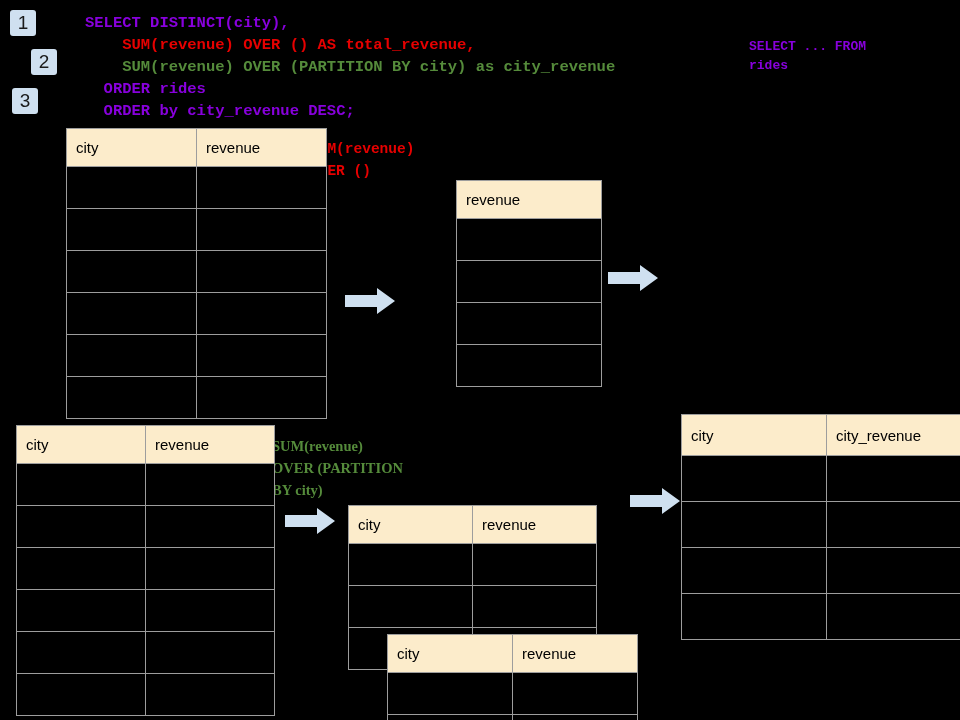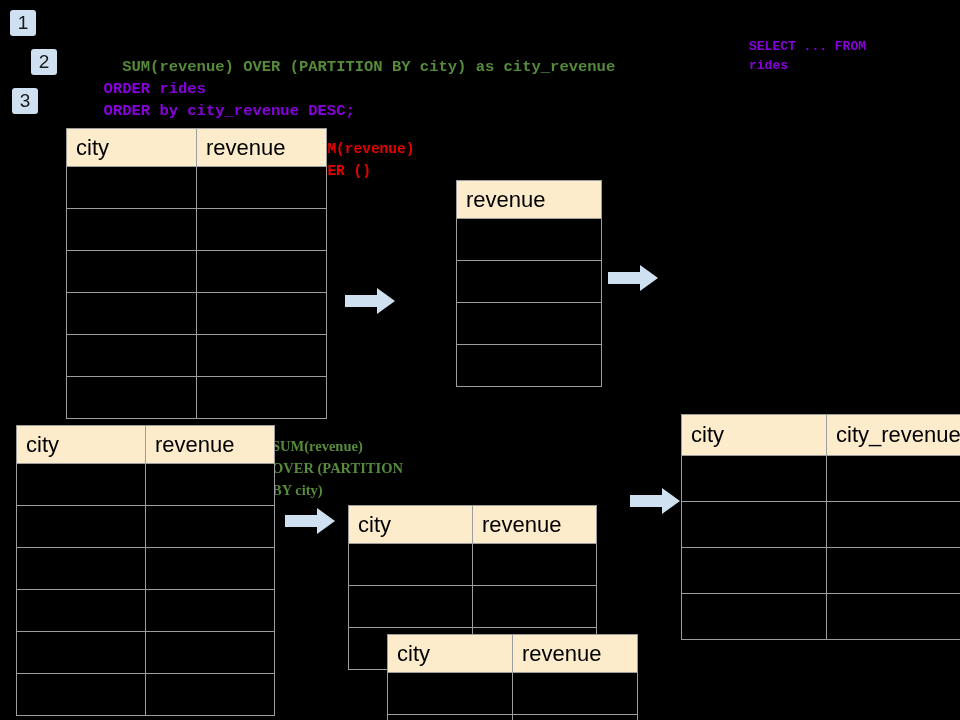--- a/index.html
+++ b/index.html
@@ -64,21 +64,21 @@
   .tbl th, .tbl td {
     border: 1px solid #9d9d9d;
     padding: 0;
     margin: 0;
   }
   .tbl th {
     background: #fceccb;
     color: #000000;
     font-family: "Liberation Sans", sans-serif;
     font-weight: normal;
-    font-size: 22px;
+    font-size: 15px;
     text-align: left;
     padding-left: 9px;
   }
   .tbl td {
     background: #000000;
   }
 
   
   .arrow {
     position: absolute;
@@ -87,20 +87,22 @@
 </style>
 </head>
 <body>
 
 <div id="stage">
 
   <div class="badge" id="badge-1" style="left: 10px; top: 10px;">1</div>
   <div class="badge" id="badge-2" style="left: 31px; top: 49px;">2</div>
   <div class="badge" id="badge-3" style="left: 12px; top: 88px;">3</div>
 
+  <div class="code sql-main purple" id="q-l1" style="left: 85px; top: 12px;">SELECT DISTINCT(city),</div>
+  <div class="code sql-main red" id="q-l2" style="left: 85px; top: 34px;">    SUM(revenue) OVER () AS total_revenue,</div>
   <div class="code sql-main green" id="q-l3" style="left: 85px; top: 56px; font-family: Liberation Mono, monospace;">    SUM(revenue) OVER (PARTITION BY city) as city_revenue</div>
   <div class="code sql-main purple" id="q-l4" style="left: 85px; top: 78px;">  ORDER rides</div>
   <div class="code note" id="note-select-from" style="left: 749px; top: 37px;">SELECT ... FROM
 rides</div>
 
   <div class="code sql-main purple" id="q-l5" style="left: 85px; top: 100px;">  ORDER by city_revenue DESC;</div>
 
   <div class="code annot red" id="annot-total" style="left: 310px; top: 138px;">SUM(revenue)
 OVER ()</div>
   <div class="code annot green" id="annot-partition" style="left: 272px; top: 435px; font-family: Liberation Serif, serif;">SUM(revenue)

